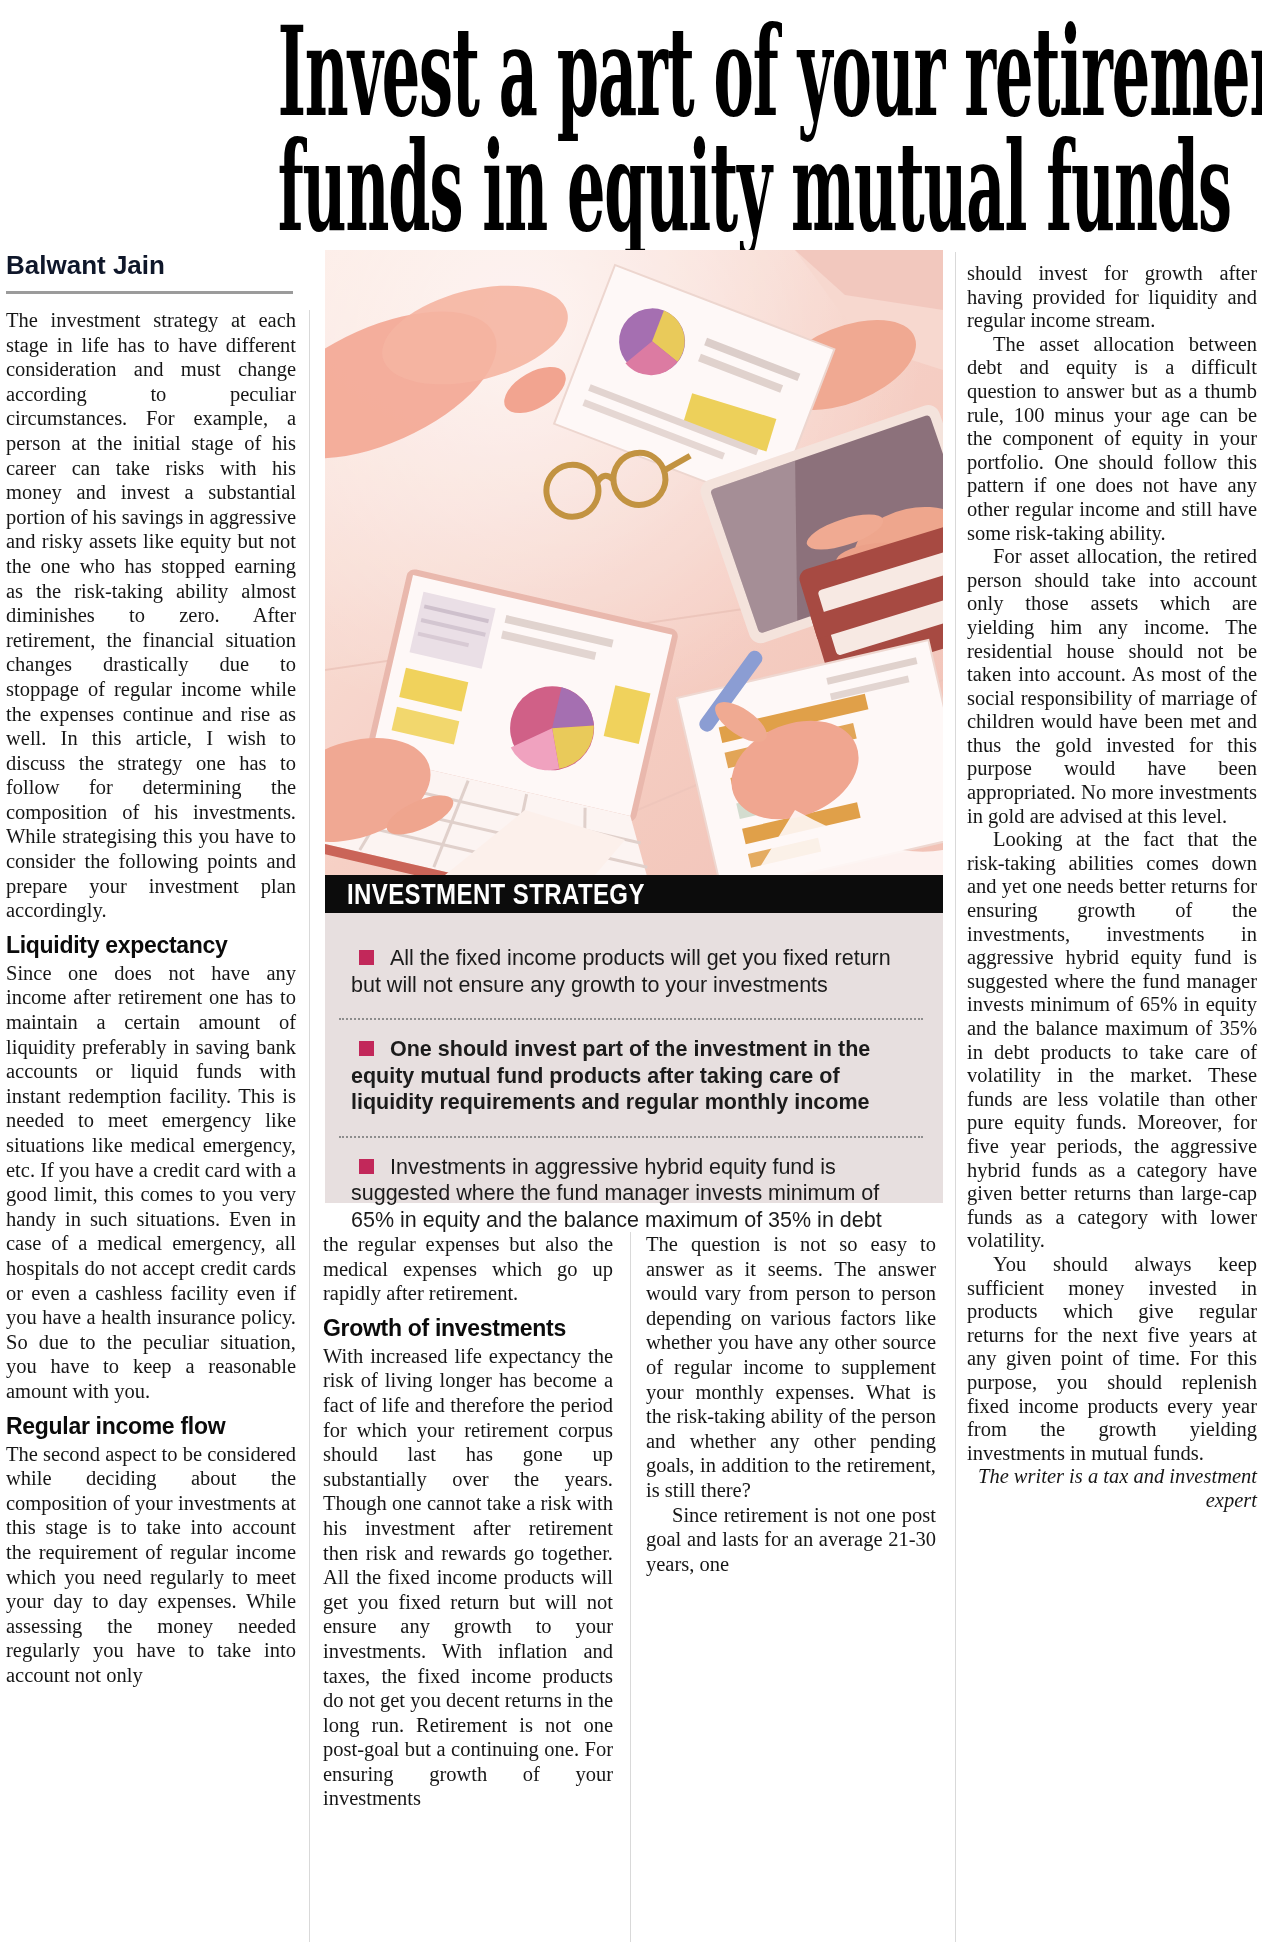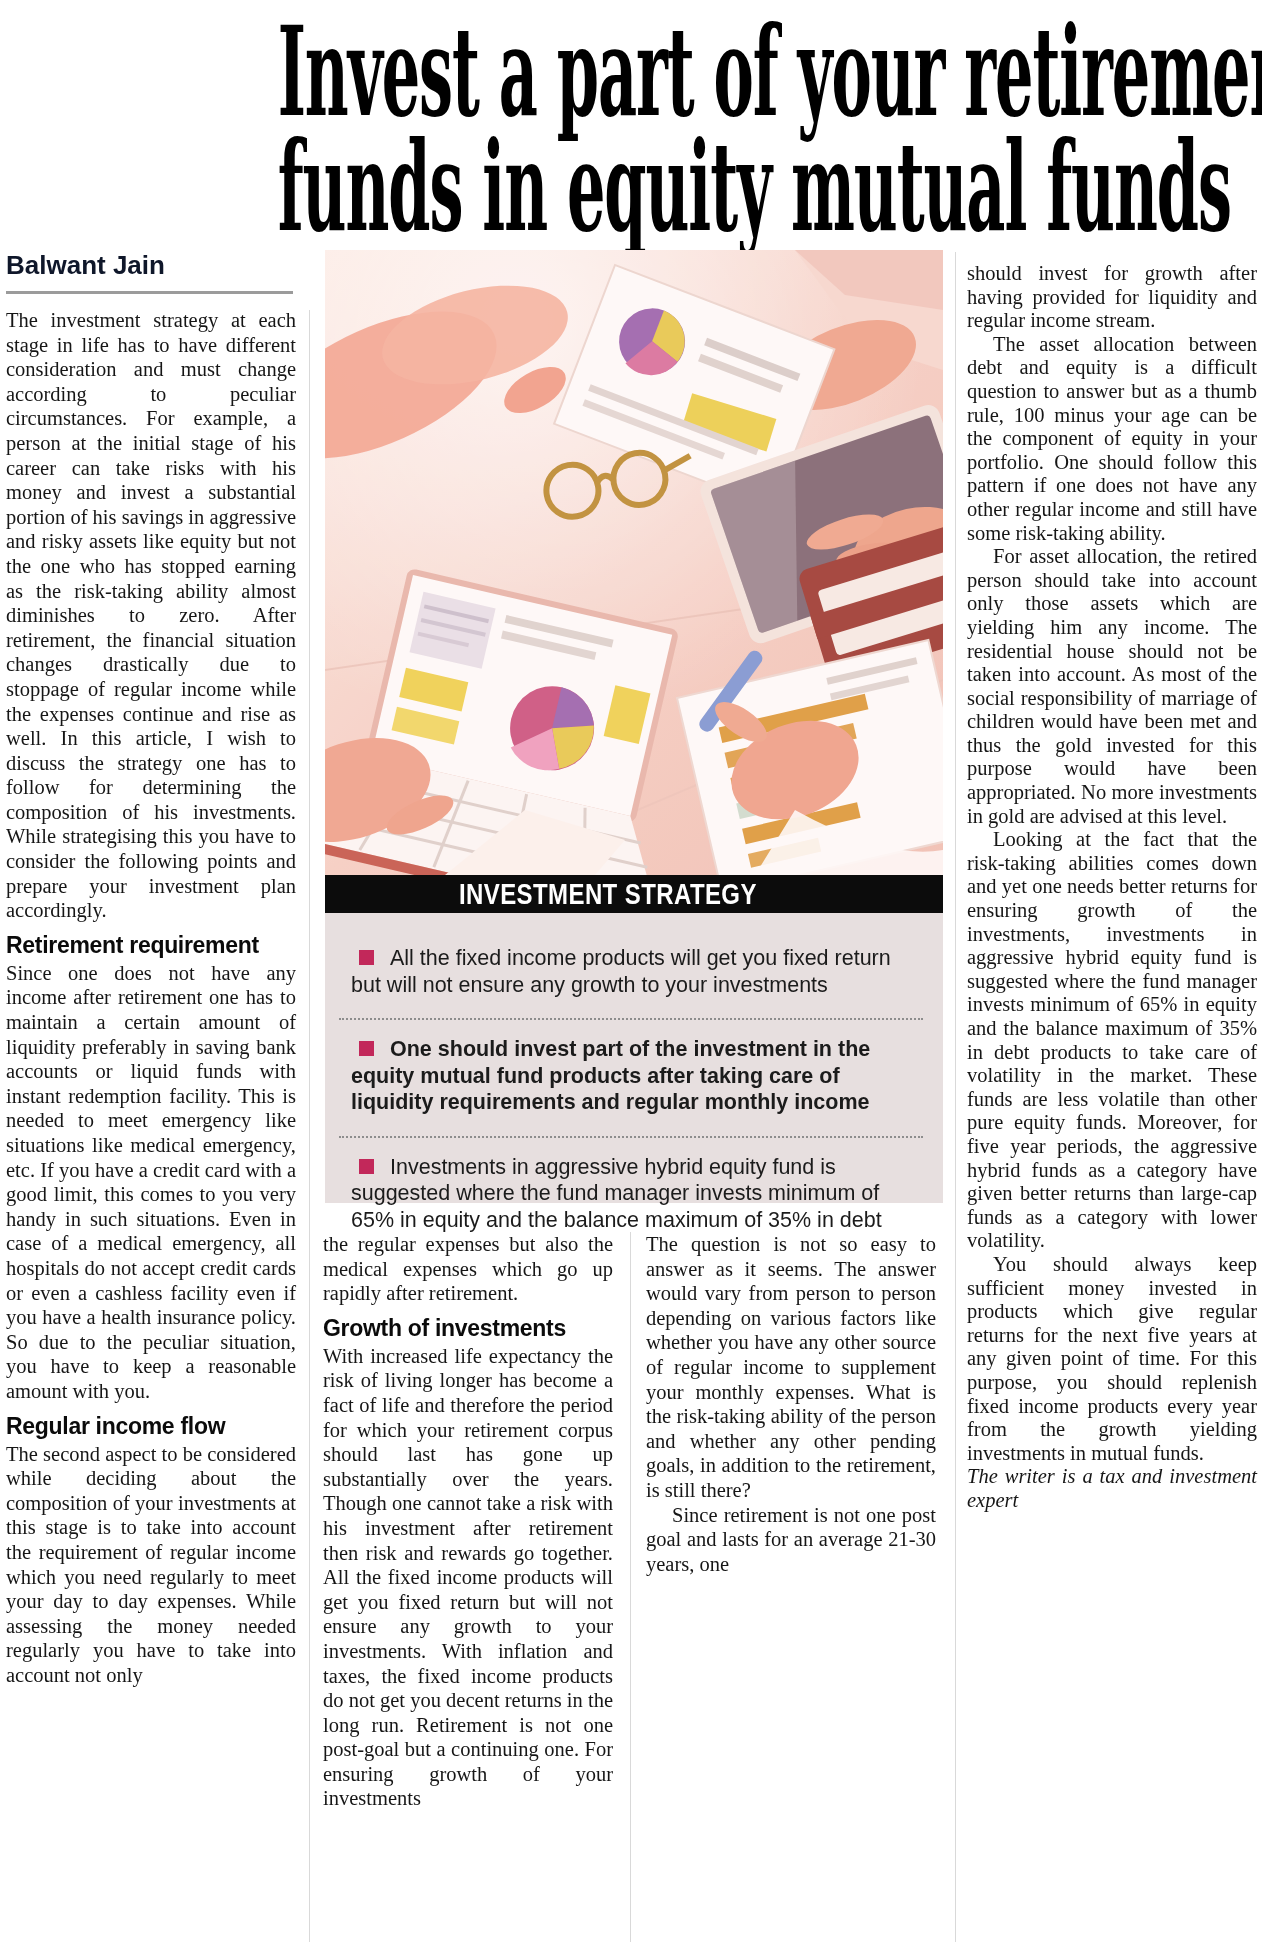--- a/index.html
+++ b/index.html
@@ -34,38 +34,38 @@
   .col p { margin:0; }
   .col p.indent { text-indent:26px; }
   .col h3 {
     font-family:"Liberation Sans", sans-serif; font-size:23px; line-height:25px;
     letter-spacing:-0.3px; margin:10px 0 3px 0; color:#0b0b0b;
   }
   #col1 { left:6px;   top:308px;  height:1634px; }
   #col2 { left:323px; top:1232px; height:712px; }
   #col3 { left:646px; top:1232px; height:712px; }
   #col4 { left:967px; top:262px;  height:1680px; line-height:23.6px; }
-  .credit { font-style:italic; margin-top:2px; }
+  .credit { font-style:italic; text-align:right; margin-top:2px; }
 
   
   .vrule { position:absolute; width:1px; background:#d9d9d9; }
   #vrule1 { left:309px; top:310px;  height:1632px; }
   #vrule2 { left:630px; top:1232px; height:710px; }
   #vrule3 { left:955px; top:252px;  height:1690px; }
 
   
   .photo { position:absolute; left:325px; top:250px; width:618px; height:625px; overflow:hidden; }
   .photo svg { display:block; }
 
   
   .banner {
     position:absolute; left:325px; top:875px; width:618px; height:38px;
     background:#0c0c0c; color:#ffffff; box-sizing:border-box;
     font-family:"Liberation Sans", sans-serif; font-weight:bold;
-    font-size:30px; line-height:38px; padding-left:22px;text-align:center;
+    font-size:30px; line-height:38px; padding-left:22px;
   }
   .banner span { display:inline-block; transform:scaleX(0.8); transform-origin:0 50%; white-space:nowrap; letter-spacing:0.5px; }
   .sbox {
     position:absolute; left:325px; top:913px; width:618px; height:290px;
     background:#e7dfdf; box-sizing:border-box; padding:16px 20px 8px 14px;
     font-family:"Liberation Sans", sans-serif; font-size:21.5px; line-height:26.5px; color:#1b1b1b;
   }
   .sitem { margin:12px; padding:4px 0 8px 0; }
   .sitem.strong { font-weight:bold; }
   .sbullet {
@@ -86,21 +86,21 @@
 
   <div class="byline">Balwant Jain</div>
   <div class="byline-rule"></div>
 
   <div class="vrule" id="vrule1"></div>
   <div class="vrule" id="vrule2"></div>
   <div class="vrule" id="vrule3"></div>
 
   <div class="col" id="col1">
     <p>The investment strategy at each stage in life has to have different consideration and must change according to peculiar circumstances. For example, a person at the initial stage of his career can take risks with his money and invest a substantial portion of his savings in aggressive and risky assets like equity but not the one who has stopped earning as the risk-taking ability almost diminishes to zero. After retirement, the financial situation changes drastically due to stoppage of regular income while the expenses continue and rise as well. In this article, I wish to discuss the strategy one has to follow for determining the composition of his investments. While strategising this you have to consider the following points and prepare your investment plan accordingly.</p>
-    <h3>Retirement requirement</h3>
+    <h3>Liquidity expectancy</h3>
     <p>Since one does not have any income after retirement one has to maintain a certain amount of liquidity preferably in saving bank accounts or liquid funds with instant redemption facility. This is needed to meet emergency like situations like medical emergency, etc. If you have a credit card with a good limit, this comes to you very handy in such situations. Even in case of a medical emergency, all hospitals do not accept credit cards or even a cashless facility even if you have a health insurance policy. So due to the peculiar situation, you have to keep a reasonable amount with you.</p>
     <h3>Regular income flow</h3>
     <p>The second aspect to be considered while deciding about the composition of your investments at this stage is to take into account the requirement of regular income which you need regularly to meet your day to day expenses. While assessing the money needed regularly you have to take into account not only</p>
   </div>
 
   <div class="photo">
     <svg width="618" height="625" viewBox="0 0 618 625" xmlns="http://www.w3.org/2000/svg">
       <defs>
         <linearGradient id="pgBg" x1="0" y1="0" x2="1" y2="1">
           <stop offset="0" stop-color="#fdeee7"></stop>

